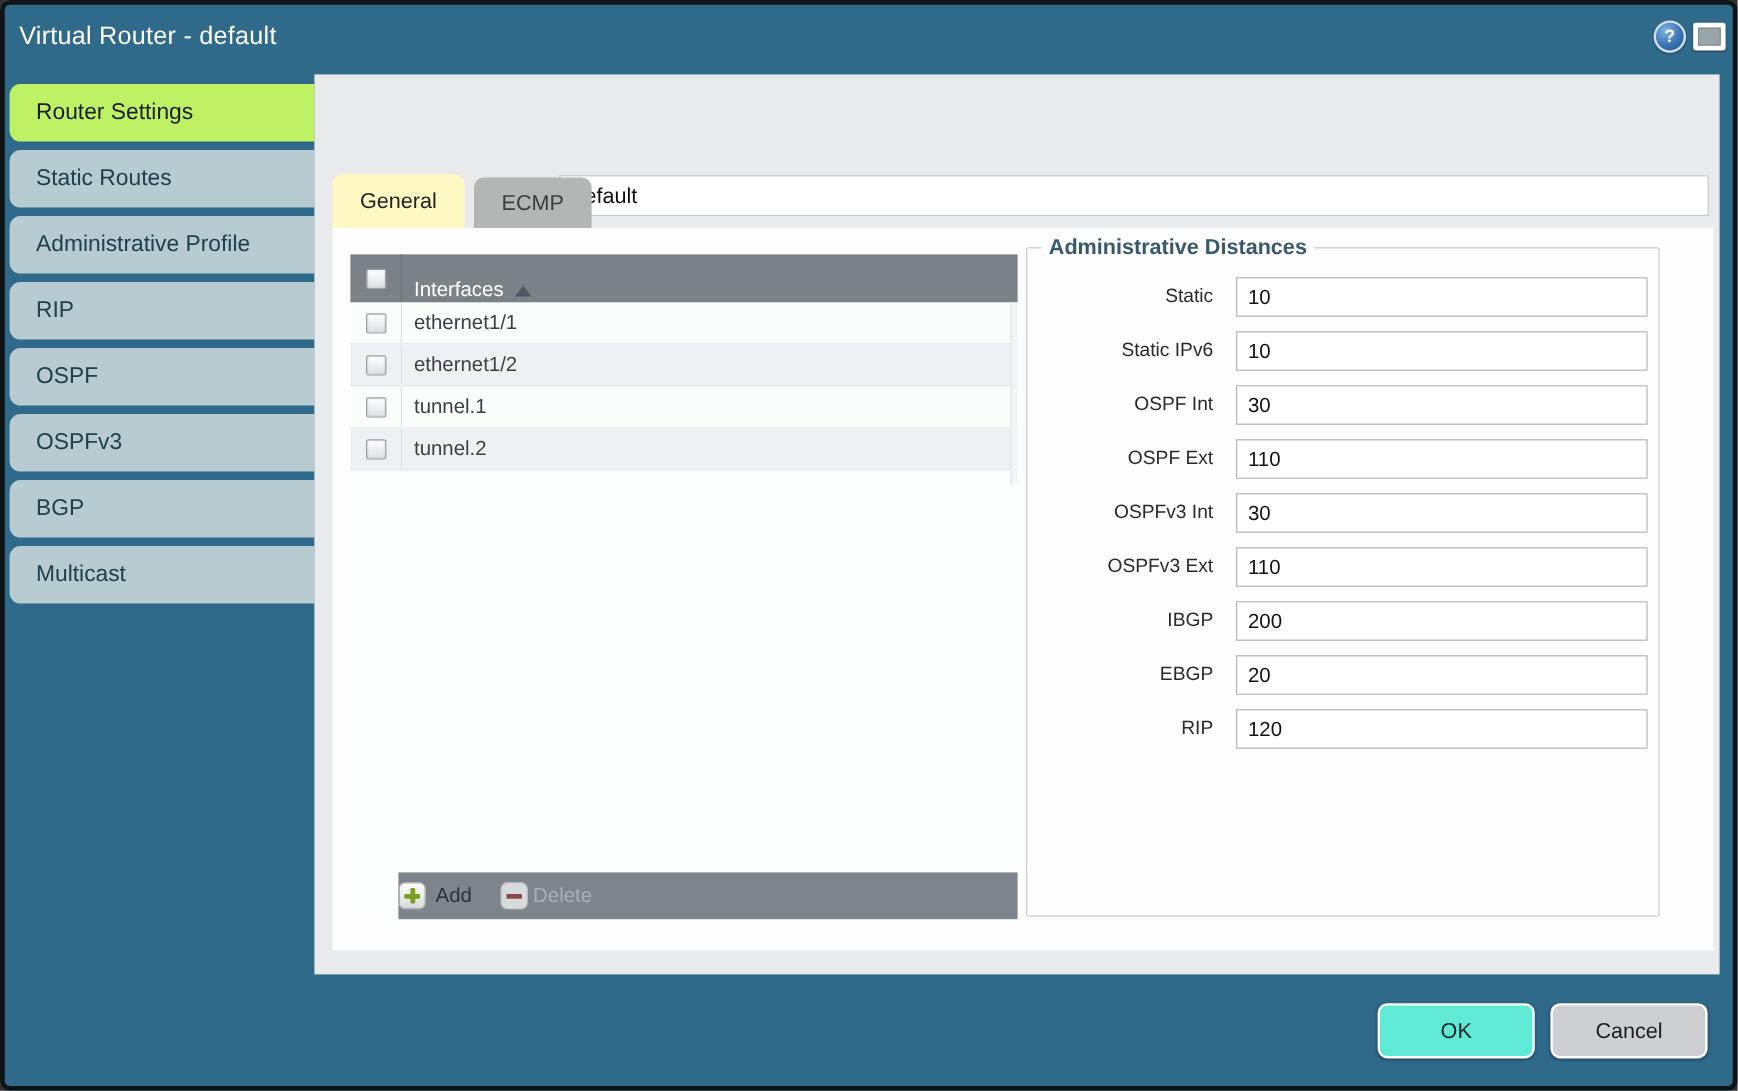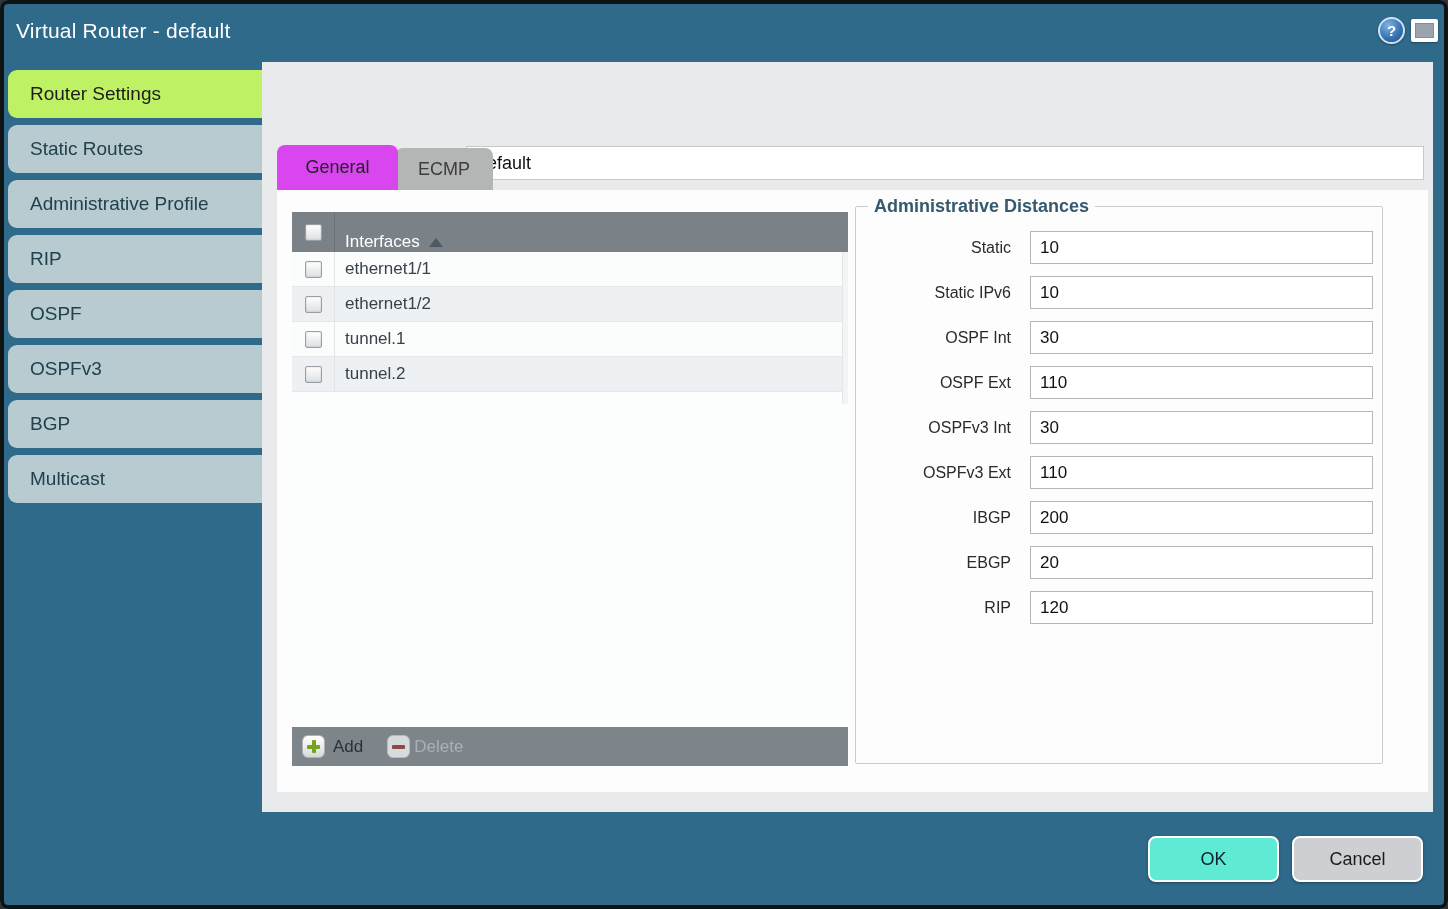--- a/index.html
+++ b/index.html
@@ -62,21 +62,21 @@
   .name-input {
     position:absolute; left:204px; top:84px; width:958px; height:34px;
     border:1px solid #c6c8c9; background:#fff;
     font-size:18px; color:#111; padding:0 10px; outline:none;
   }
 
   .tab {
     position:absolute; display:flex; align-items:center; justify-content:center;
     border-radius:8px 8px 0 0; cursor:pointer; font-size:18px;
   }
-  .tab-general { left:15px; top:83px; width:121px; height:45px; background:#d946ef; color:#222; z-index:2; }
+  .tab-general { left:15px; top:83px; width:110px; height:45px; background:#fef9c3; color:#222; z-index:2; }
   .tab-ecmp    { left:133px; top:86px; width:98px; height:42px; background:#b4b5b5; color:#3d3d3d; z-index:1; }
 
   .panel {
     position:absolute; left:15px; top:128px; width:1151px; height:602px;
     background:#fdfdfd;
   }
 
   
   .iface-table {
     position:absolute; left:15px; top:22px; width:556px; height:554px;
@@ -111,21 +111,21 @@
   .trow:nth-child(odd)  { background:#fbfcfc; }
   .trow:nth-child(even) { background:#eef1f3; }
   .trow .col-check { border-right:1px solid #e0e4e6; }
   .td-label { padding-left:10px; font-size:17px; color:#39424a; }
   .scroll-track {
     position:absolute; right:0; top:0; height:152px; width:6px;
     background:#f2f4f5; border-left:1px solid #e3e6e7; cursor:pointer;
   }
   .tfoot {
     height:39px; background:#7d858b; display:flex; align-items:center;
-    padding-left:10px; flex:0 0 auto;
+    flex:0 0 auto;margin-left:40px;
   }
   .add-btn { display:flex; align-items:center; gap:8px; color:#27333b; font-size:17px; cursor:pointer; }
   .add-icon {
     width:23px; height:23px; border-radius:6px; position:relative;
     background:linear-gradient(180deg,#ffffff 0%,#d7d9d9 100%);
     border:1px solid #aeb2b3;
   }
   .add-icon::before, .add-icon::after {
     content:""; position:absolute; background:#76a21e; border-radius:1px;
   }

